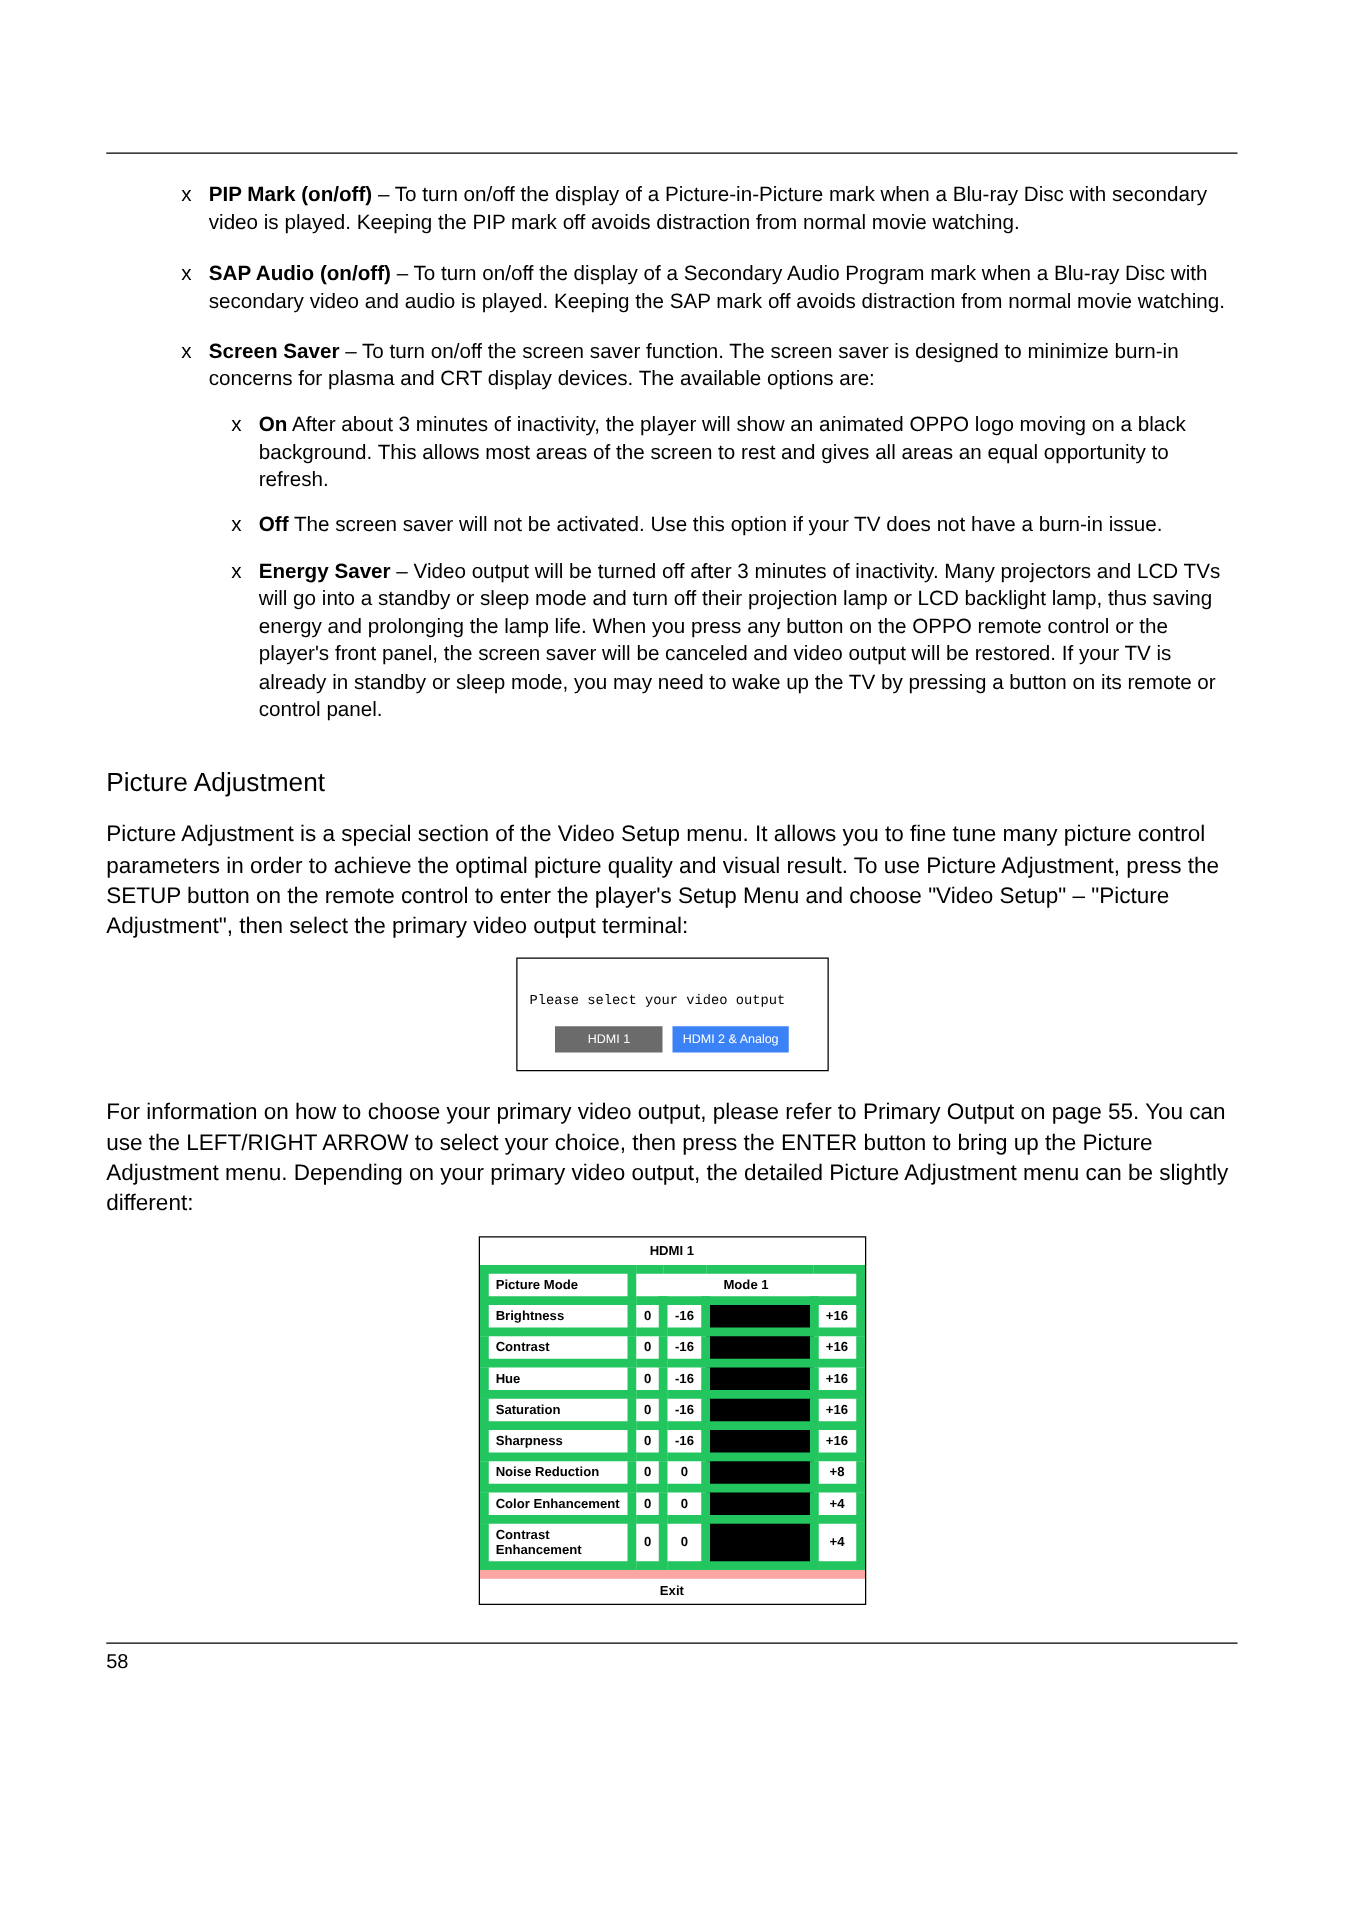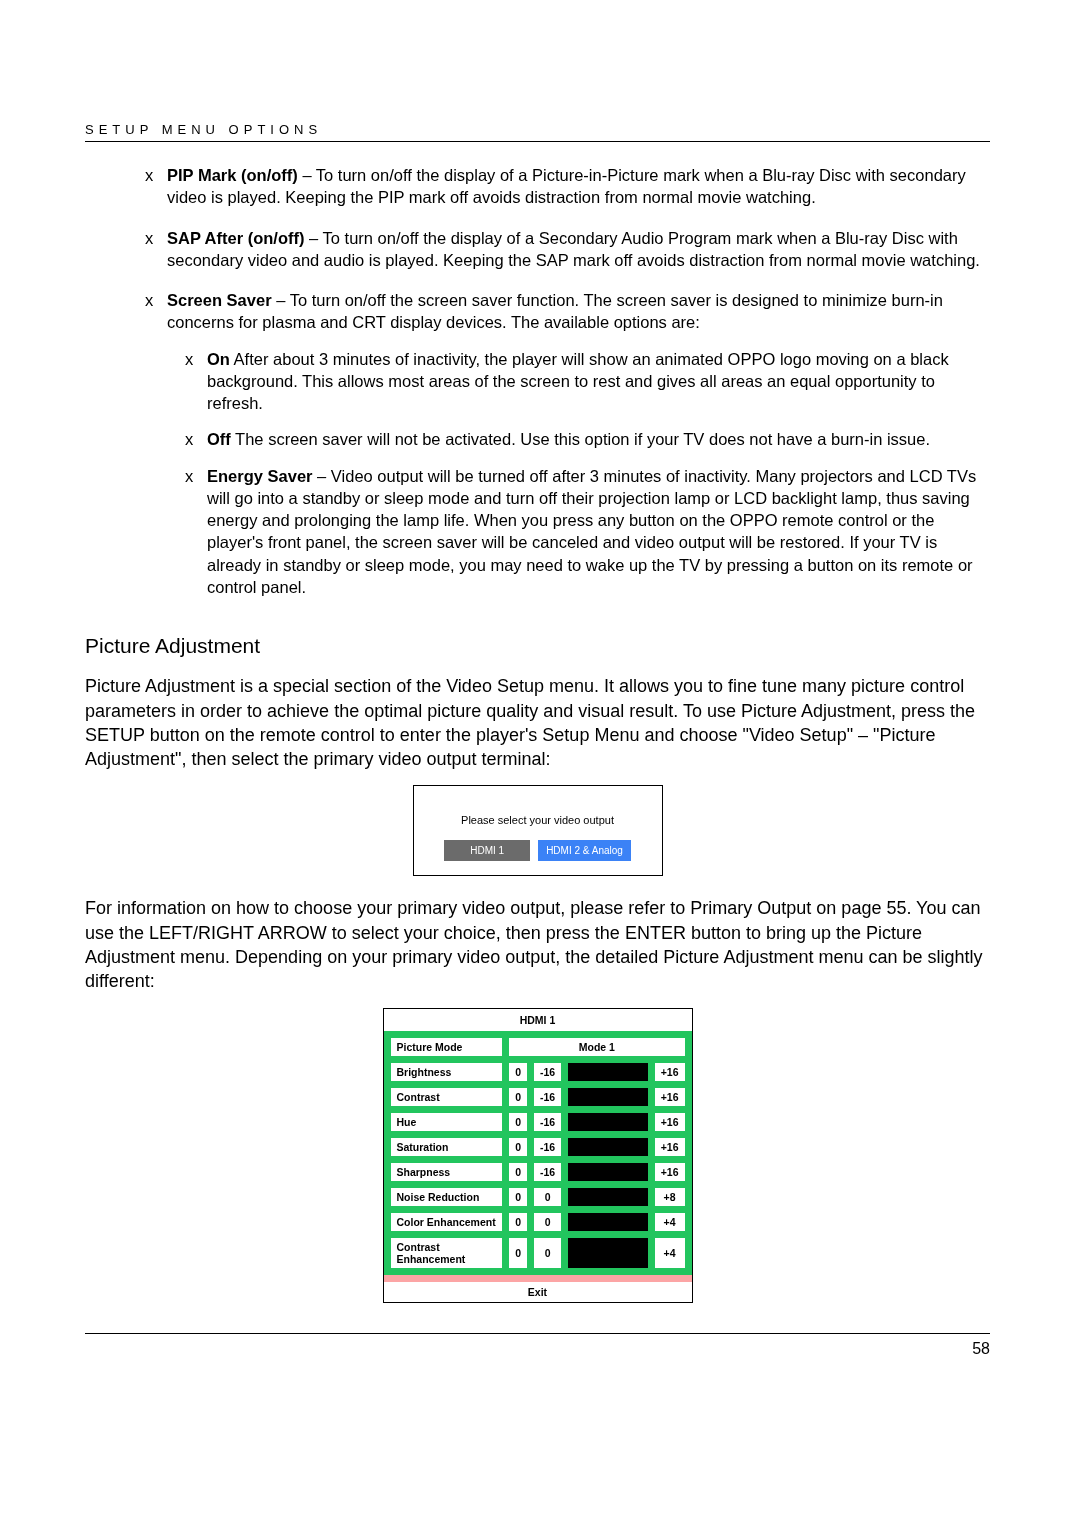--- a/index.html
+++ b/index.html
@@ -56,21 +56,21 @@
     font-size: 18px;
     line-height: 1.35;
   }
   .video-out-box {
     border: 1px solid #000;
     width: 250px;
     margin: 10px auto 20px auto;
     padding: 28px 10px 14px 10px;
     font-size: 11px;
   }
-  .video-out-box .prompt { text-align: center; margin-bottom: 14px; }
+  .video-out-box .prompt { margin-bottom: 14px; font-family: Liberation Mono, monospace; }
   .video-out-buttons { display: flex; justify-content: center; gap: 8px; }
   .vo-btn {
     font-size: 10px;
     padding: 5px 8px;
     border: none;
     color: #fff;
     min-width: 86px;
     text-align: center;
   }
   .vo-btn.sel { background: #6b6b6b; }
@@ -103,33 +103,32 @@
     text-align: center;
     font-weight: 700;
     padding: 4px 0;
     border-top: 7px solid #fca5a5;
   }
   .footer-rule {
     border: none;
     border-top: 1.5px solid #000;
     margin: 30px 0 6px 0;
   }
-  .page-num { text-align: right; font-size: 16px; }
+  .page-num { text-align: left; font-size: 16px; }
 </style>
 </head>
 <body>
 
 <div class="page">
 
-  <div class="header-label">SETUP MENU OPTIONS</div>
   <hr class="header-rule">
 
   <div class="bullets" id="bullets-root">
       <div class="bullet-item"><span class="xmark">x</span><span class="bold">PIP Mark (on/off)</span><span> – To turn on/off the display of a Picture-in-Picture mark when a Blu-ray Disc with secondary video is played. Keeping the PIP mark off avoids distraction from normal movie watching.</span></div>
-      <div class="bullet-item"><span class="xmark">x</span><span class="bold">SAP After (on/off)</span><span> – To turn on/off the display of a Secondary Audio Program mark when a Blu-ray Disc with secondary video and audio is played. Keeping the SAP mark off avoids distraction from normal movie watching.</span></div>
+      <div class="bullet-item"><span class="xmark">x</span><span class="bold">SAP Audio (on/off)</span><span> – To turn on/off the display of a Secondary Audio Program mark when a Blu-ray Disc with secondary video and audio is played. Keeping the SAP mark off avoids distraction from normal movie watching.</span></div>
       <div class="bullet-item"><span class="xmark">x</span><span class="bold">Screen Saver</span><span> – To turn on/off the screen saver function. The screen saver is designed to minimize burn-in concerns for plasma and CRT display devices. The available options are:</span><div class="sublist">
           <div class="sub-item"><span class="xmark">x</span><span class="bold">On</span><span>  After about 3 minutes of inactivity, the player will show an animated OPPO logo moving on a black background. This allows most areas of the screen to rest and gives all areas an equal opportunity to refresh.</span></div>
           <div class="sub-item"><span class="xmark">x</span><span class="bold">Off</span><span>  The screen saver will not be activated. Use this option if your TV does not have a burn-in issue.</span></div>
           <div class="sub-item"><span class="xmark">x</span><span class="bold">Energy Saver</span><span> – Video output will be turned off after 3 minutes of inactivity. Many projectors and LCD TVs will go into a standby or sleep mode and turn off their projection lamp or LCD backlight lamp, thus saving energy and prolonging the lamp life. When you press any button on the OPPO remote control or the player's front panel, the screen saver will be canceled and video output will be restored. If your TV is already in standby or sleep mode, you may need to wake up the TV by pressing a button on its remote or control panel.</span></div>
         </div></div>
     </div>
 
   <h2 class="section-title">Picture Adjustment</h2>
 
   <p class="para">Picture Adjustment is a special section of the Video Setup menu. It allows you to fine tune many picture control parameters in order to achieve the optimal picture quality and visual result. To use Picture Adjustment, press the SETUP button on the remote control to enter the player's Setup Menu and choose "Video Setup" – "Picture Adjustment", then select the primary video output terminal:</p>

